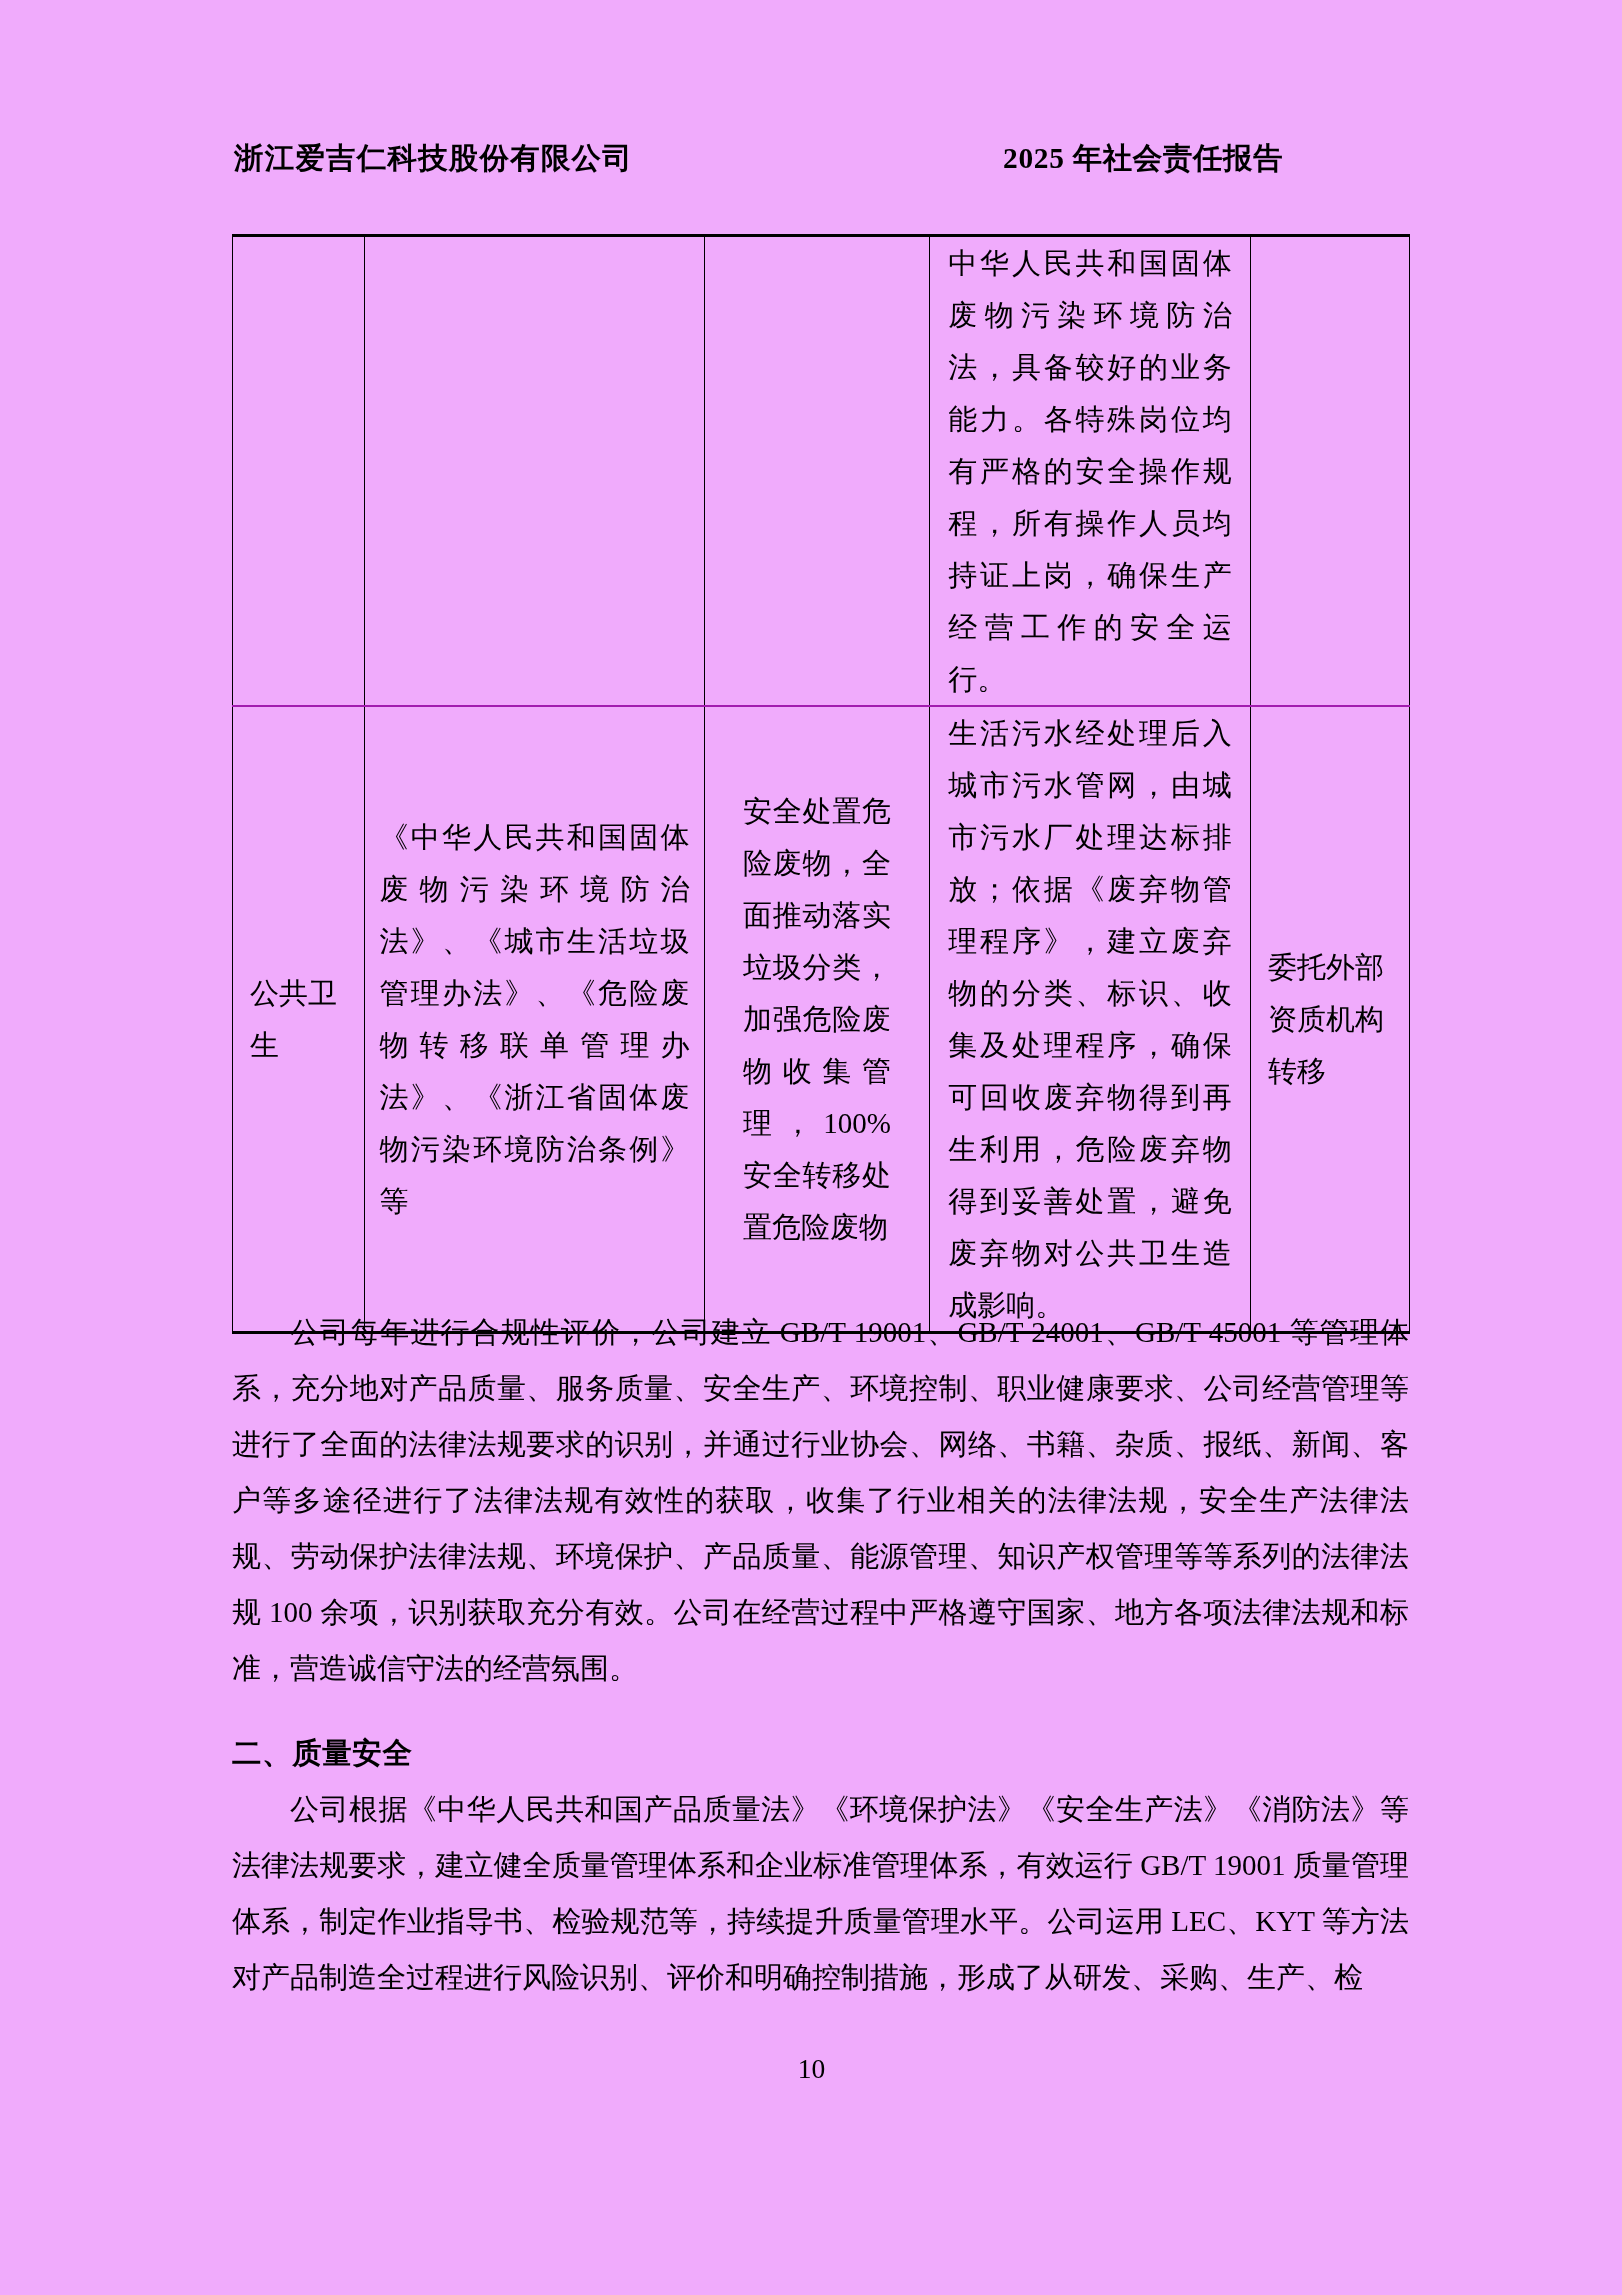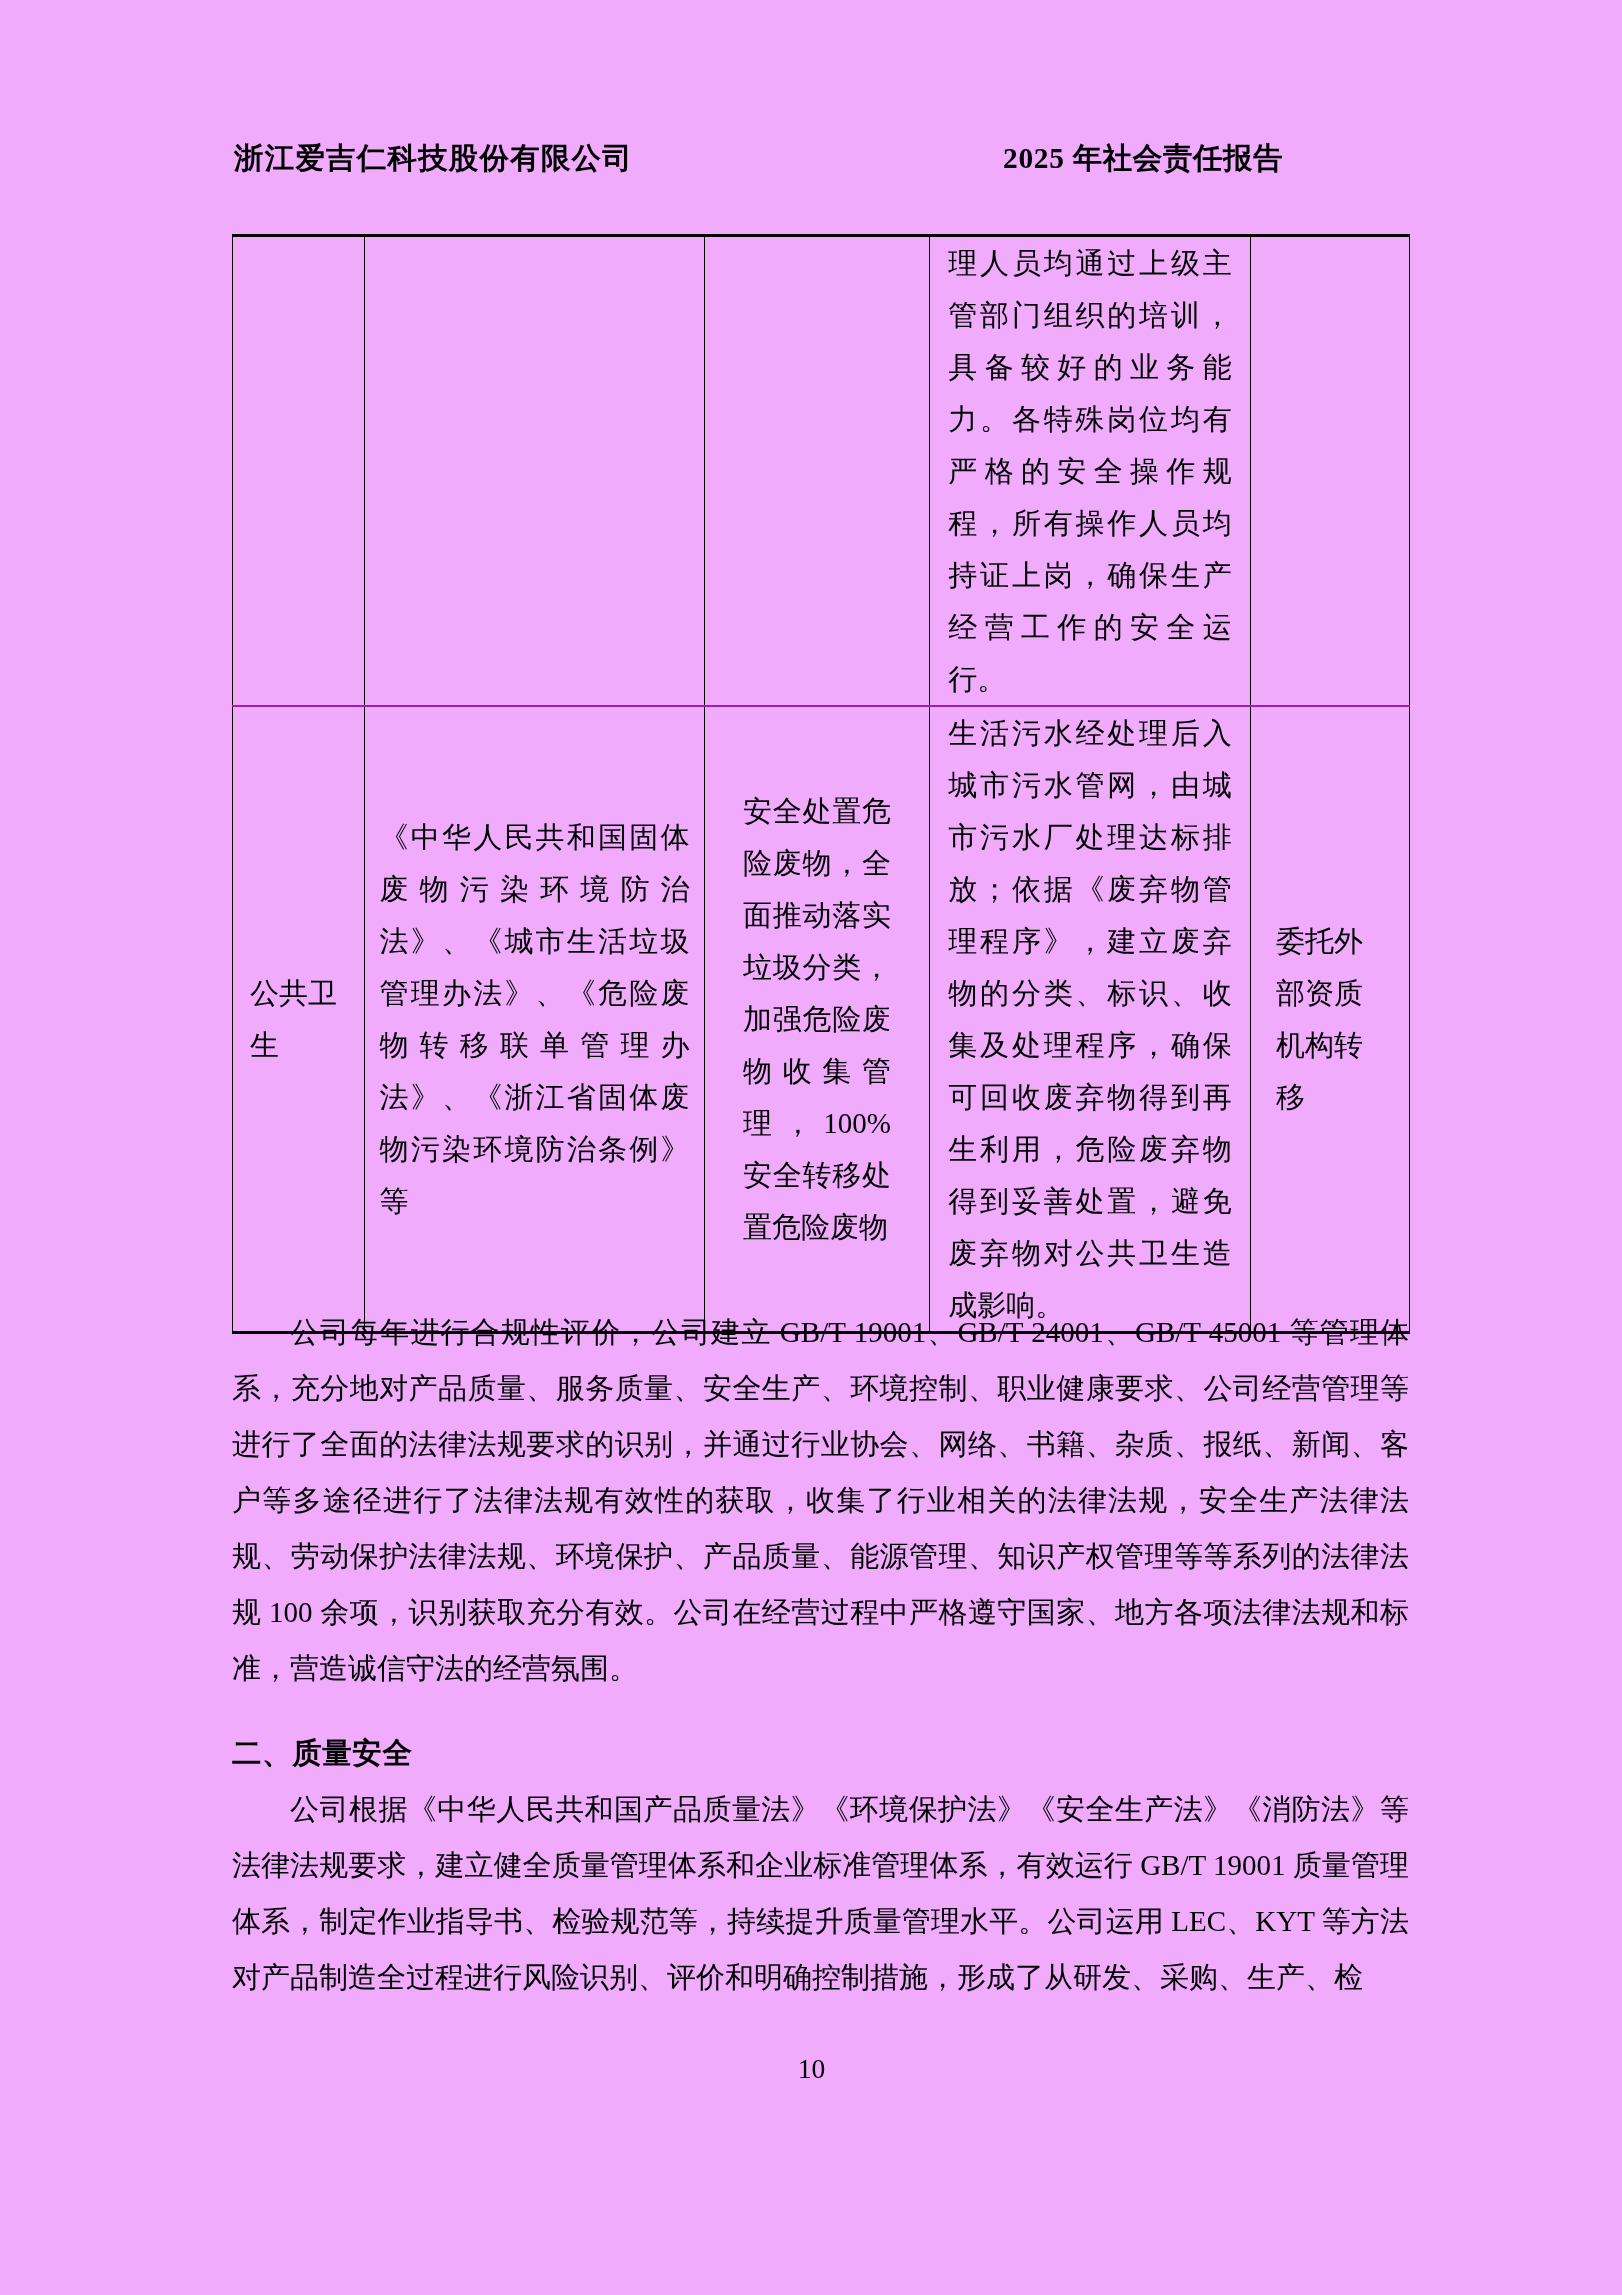--- a/index.html
+++ b/index.html
@@ -52,21 +52,21 @@
     font-size: 29px;
     line-height: 52px;
   }
   table.lawtbl tr.r1 td { border-top: 3.9px solid #000; height: 459px; }
   table.lawtbl tr.r2 td { border-top: 2px solid #a21caf; border-bottom: 3.9px solid #000; height: 619px; }
 
   td.c-cat   { text-align: left; padding: 0 17px; }
   td.c-laws  { text-align: justify; text-justify: inter-ideograph; padding: 0 14.4px; }
   td.c-meas  { text-align: justify; text-justify: inter-ideograph; padding: 0 38px; }
   td.c-desc  { text-align: justify; text-justify: inter-ideograph; padding: 0 18.3px; }
-  td.c-disp  { text-align: left; padding: 0 25px; }
+  td.c-disp  { text-align: left; padding: 0 17px; }
 
   
   .content {
     position: absolute;
     left: 232px;
     top: 1304px;
     width: 1177px;
     font-size: 29px;
     line-height: 56px;
   }
@@ -108,21 +108,21 @@
       <col style="width:340px">
       <col style="width:225px">
       <col style="width:321px">
       <col style="width:159px">
     </colgroup>
     <tbody>
       <tr class="r1">
         <td class="c-cat"></td>
         <td class="c-laws"></td>
         <td class="c-meas"></td>
-        <td class="c-desc">理人员均通过上级主管部门组织的培训，具备较好的业务能力。各特殊岗位均有严格的安全操作规程，所有操作人员均持证上岗，确保生产经营工作的安全运行。</td>
+        <td class="c-desc">中华人民共和国固体废物污染环境防治法，具备较好的业务能力。各特殊岗位均有严格的安全操作规程，所有操作人员均持证上岗，确保生产经营工作的安全运行。</td>
         <td class="c-disp"></td>
       </tr>
       <tr class="r2">
         <td class="c-cat">公共卫生</td>
         <td class="c-laws">《中华人民共和国固体废物污染环境防治法》、《城市生活垃圾管理办法》、《危险废物转移联单管理办法》、《浙江省固体废物污染环境防治条例》等</td>
         <td class="c-meas">安全处置危险废物，全面推动落实垃圾分类，加强危险废物收集管理，100%安全转移处置危险废物</td>
         <td class="c-desc">生活污水经处理后入城市污水管网，由城市污水厂处理达标排放；依据《废弃物管理程序》，建立废弃物的分类、标识、收集及处理程序，确保可回收废弃物得到再生利用，危险废弃物得到妥善处置，避免废弃物对公共卫生造成影响。</td>
         <td class="c-disp">委托外部资质机构转移</td>
       </tr>
     </tbody>

